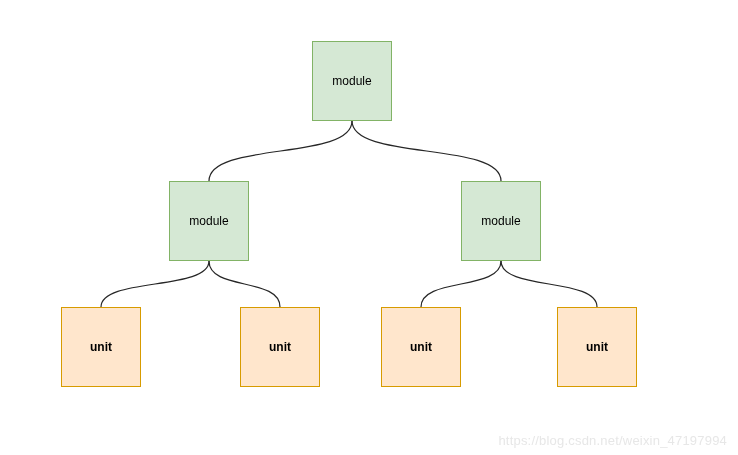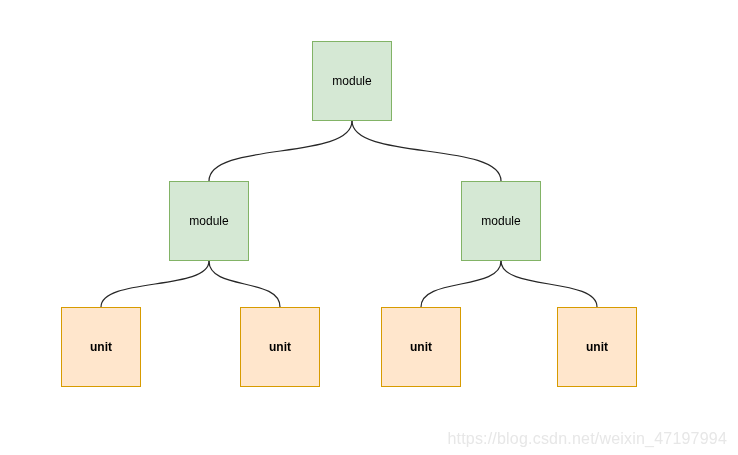--- a/index.html
+++ b/index.html
@@ -50,21 +50,21 @@
     font-weight: bold;
   }
   .node-label {
     text-align: left;
     line-height: 1;
   }
   .watermark {
     position: absolute;
     right: 11px;
     bottom: 7px;
-    font-size: 16px;
+    font-size: 13px;
     color: var(--watermark, #e7e7e7);
     z-index: 0;
     letter-spacing: 0.2px;
     user-select: none;
   }
 </style>
 </head>
 <body>
 
 <div class="canvas">

